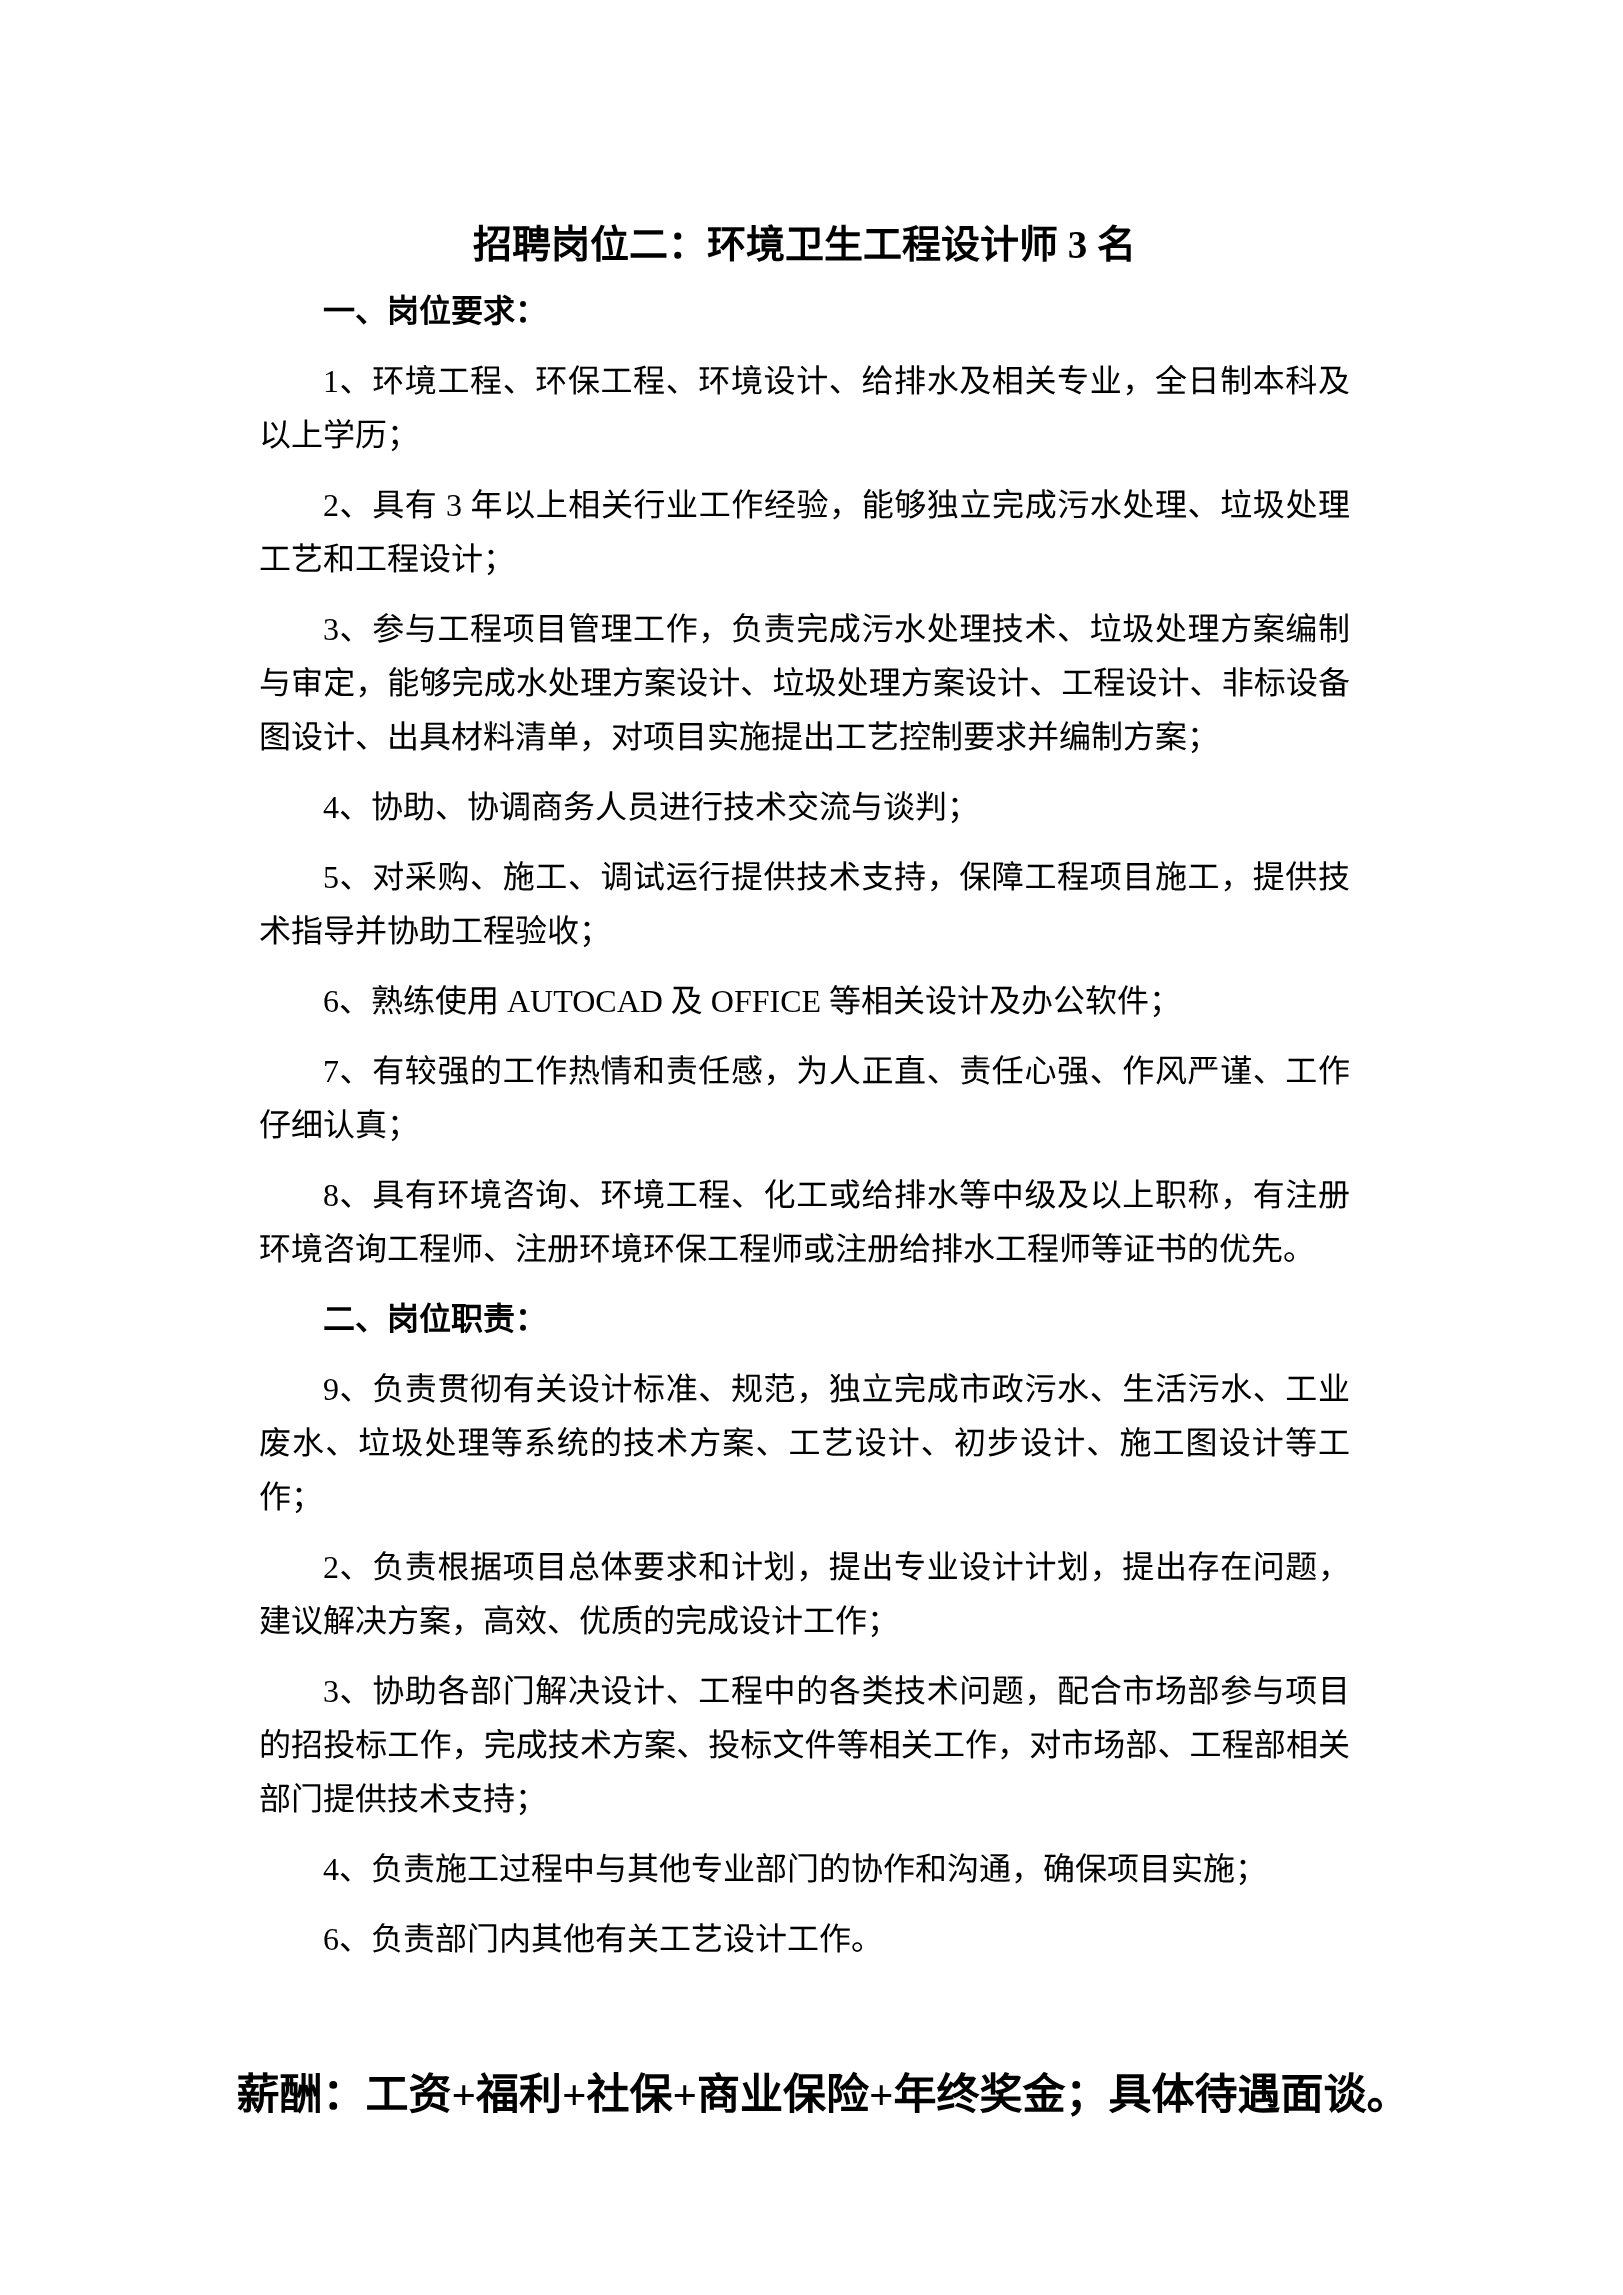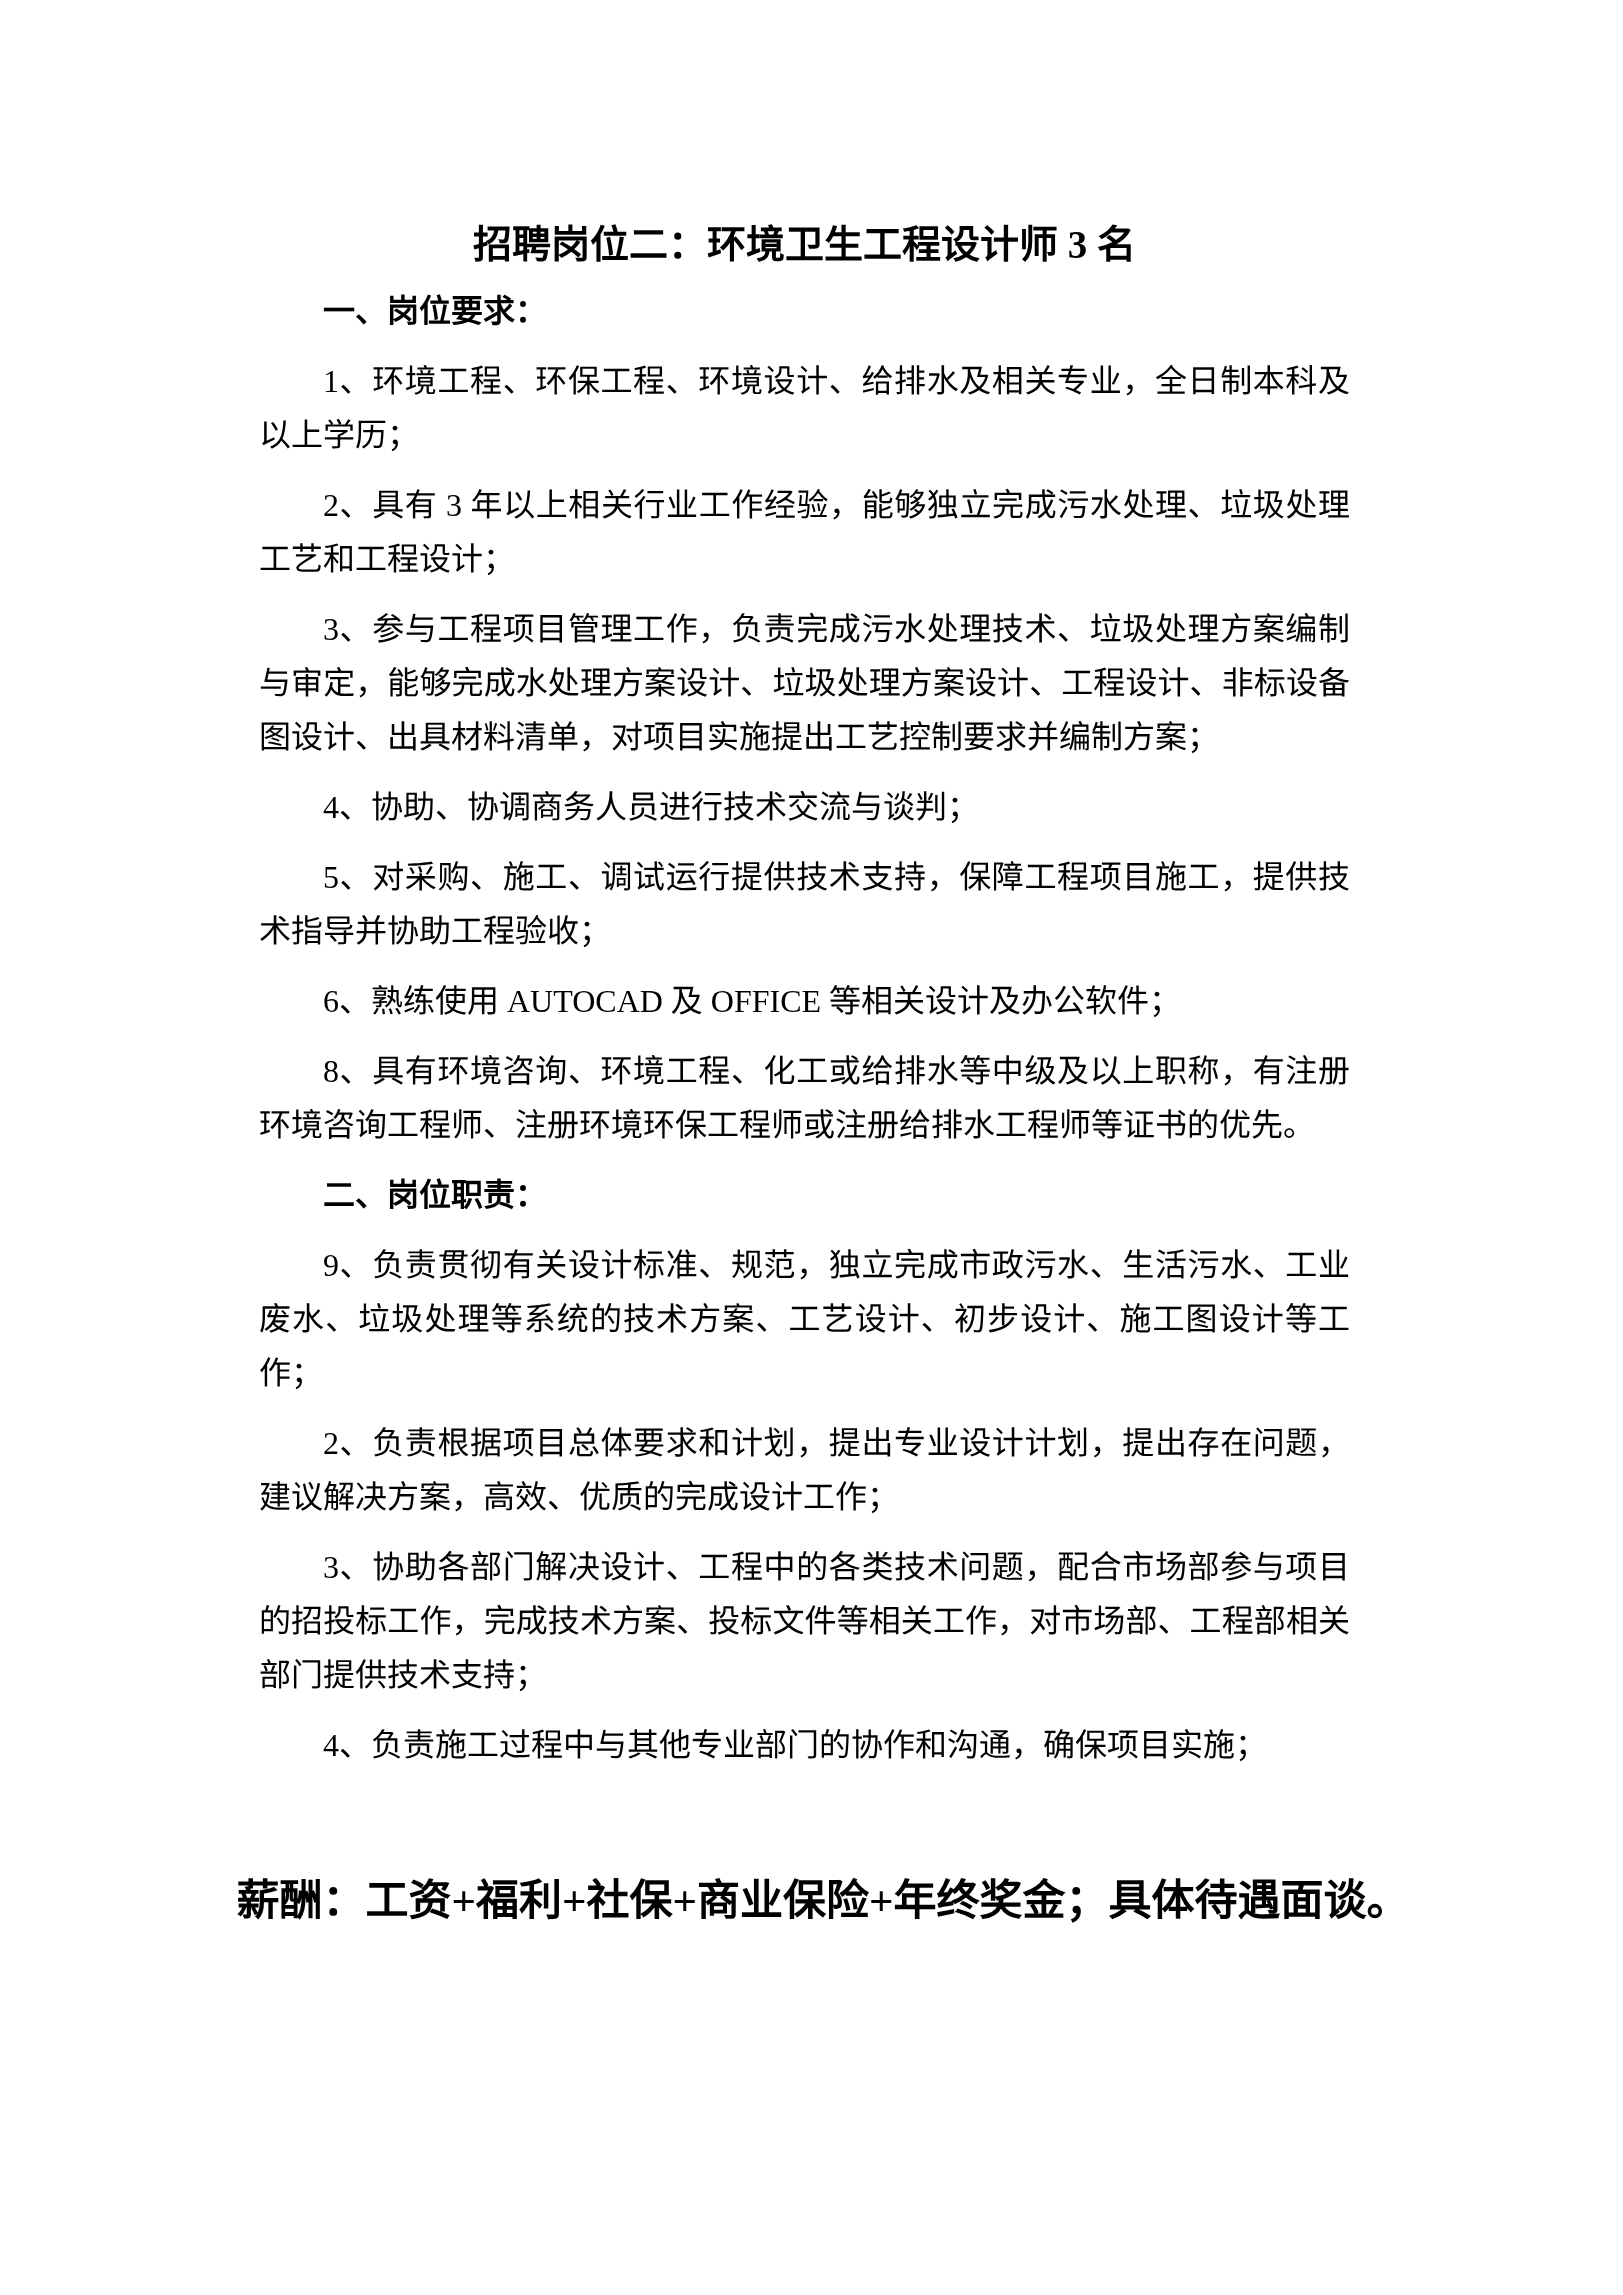--- a/index.html
+++ b/index.html
@@ -61,26 +61,28 @@
     <h1 class="title">招聘岗位二：环境卫生工程设计师 3 名</h1>
 
     <p class="para heading">一、岗位要求：</p>
 
     <p class="para">1、环境工程、环保工程、环境设计、给排水及相关专业，全日制本科及以上学历；</p>
     <p class="para">2、具有 3 年以上相关行业工作经验，能够独立完成污水处理、垃圾处理工艺和工程设计；</p>
     <p class="para">3、参与工程项目管理工作，负责完成污水处理技术、垃圾处理方案编制与审定，能够完成水处理方案设计、垃圾处理方案设计、工程设计、非标设备图设计、出具材料清单，对项目实施提出工艺控制要求并编制方案；</p>
     <p class="para">4、协助、协调商务人员进行技术交流与谈判；</p>
     <p class="para">5、对采购、施工、调试运行提供技术支持，保障工程项目施工，提供技术指导并协助工程验收；</p>
     <p class="para">6、熟练使用 AUTOCAD 及 OFFICE 等相关设计及办公软件；</p>
+    <p class="para">7、有较强的工作热情和责任感，为人正直、责任心强、作风严谨、工作仔细认真；</p>
     <p class="para">8、具有环境咨询、环境工程、化工或给排水等中级及以上职称，有注册环境咨询工程师、注册环境环保工程师或注册给排水工程师等证书的优先。</p>
 
     <p class="para heading">二、岗位职责：</p>
 
     <p class="para">9、负责贯彻有关设计标准、规范，独立完成市政污水、生活污水、工业废水、垃圾处理等系统的技术方案、工艺设计、初步设计、施工图设计等工作；</p>
     <p class="para">2、负责根据项目总体要求和计划，提出专业设计计划，提出存在问题，建议解决方案，高效、优质的完成设计工作；</p>
     <p class="para">3、协助各部门解决设计、工程中的各类技术问题，配合市场部参与项目的招投标工作，完成技术方案、投标文件等相关工作，对市场部、工程部相关部门提供技术支持；</p>
     <p class="para">4、负责施工过程中与其他专业部门的协作和沟通，确保项目实施；</p>
+    <p class="para">6、负责部门内其他有关工艺设计工作。</p>
 
     <p class="salary">薪酬：工资+福利+社保+商业保险+年终奖金；具体待遇面谈。</p>
 
   </div>
 </div>
 
 
 </body></html>

